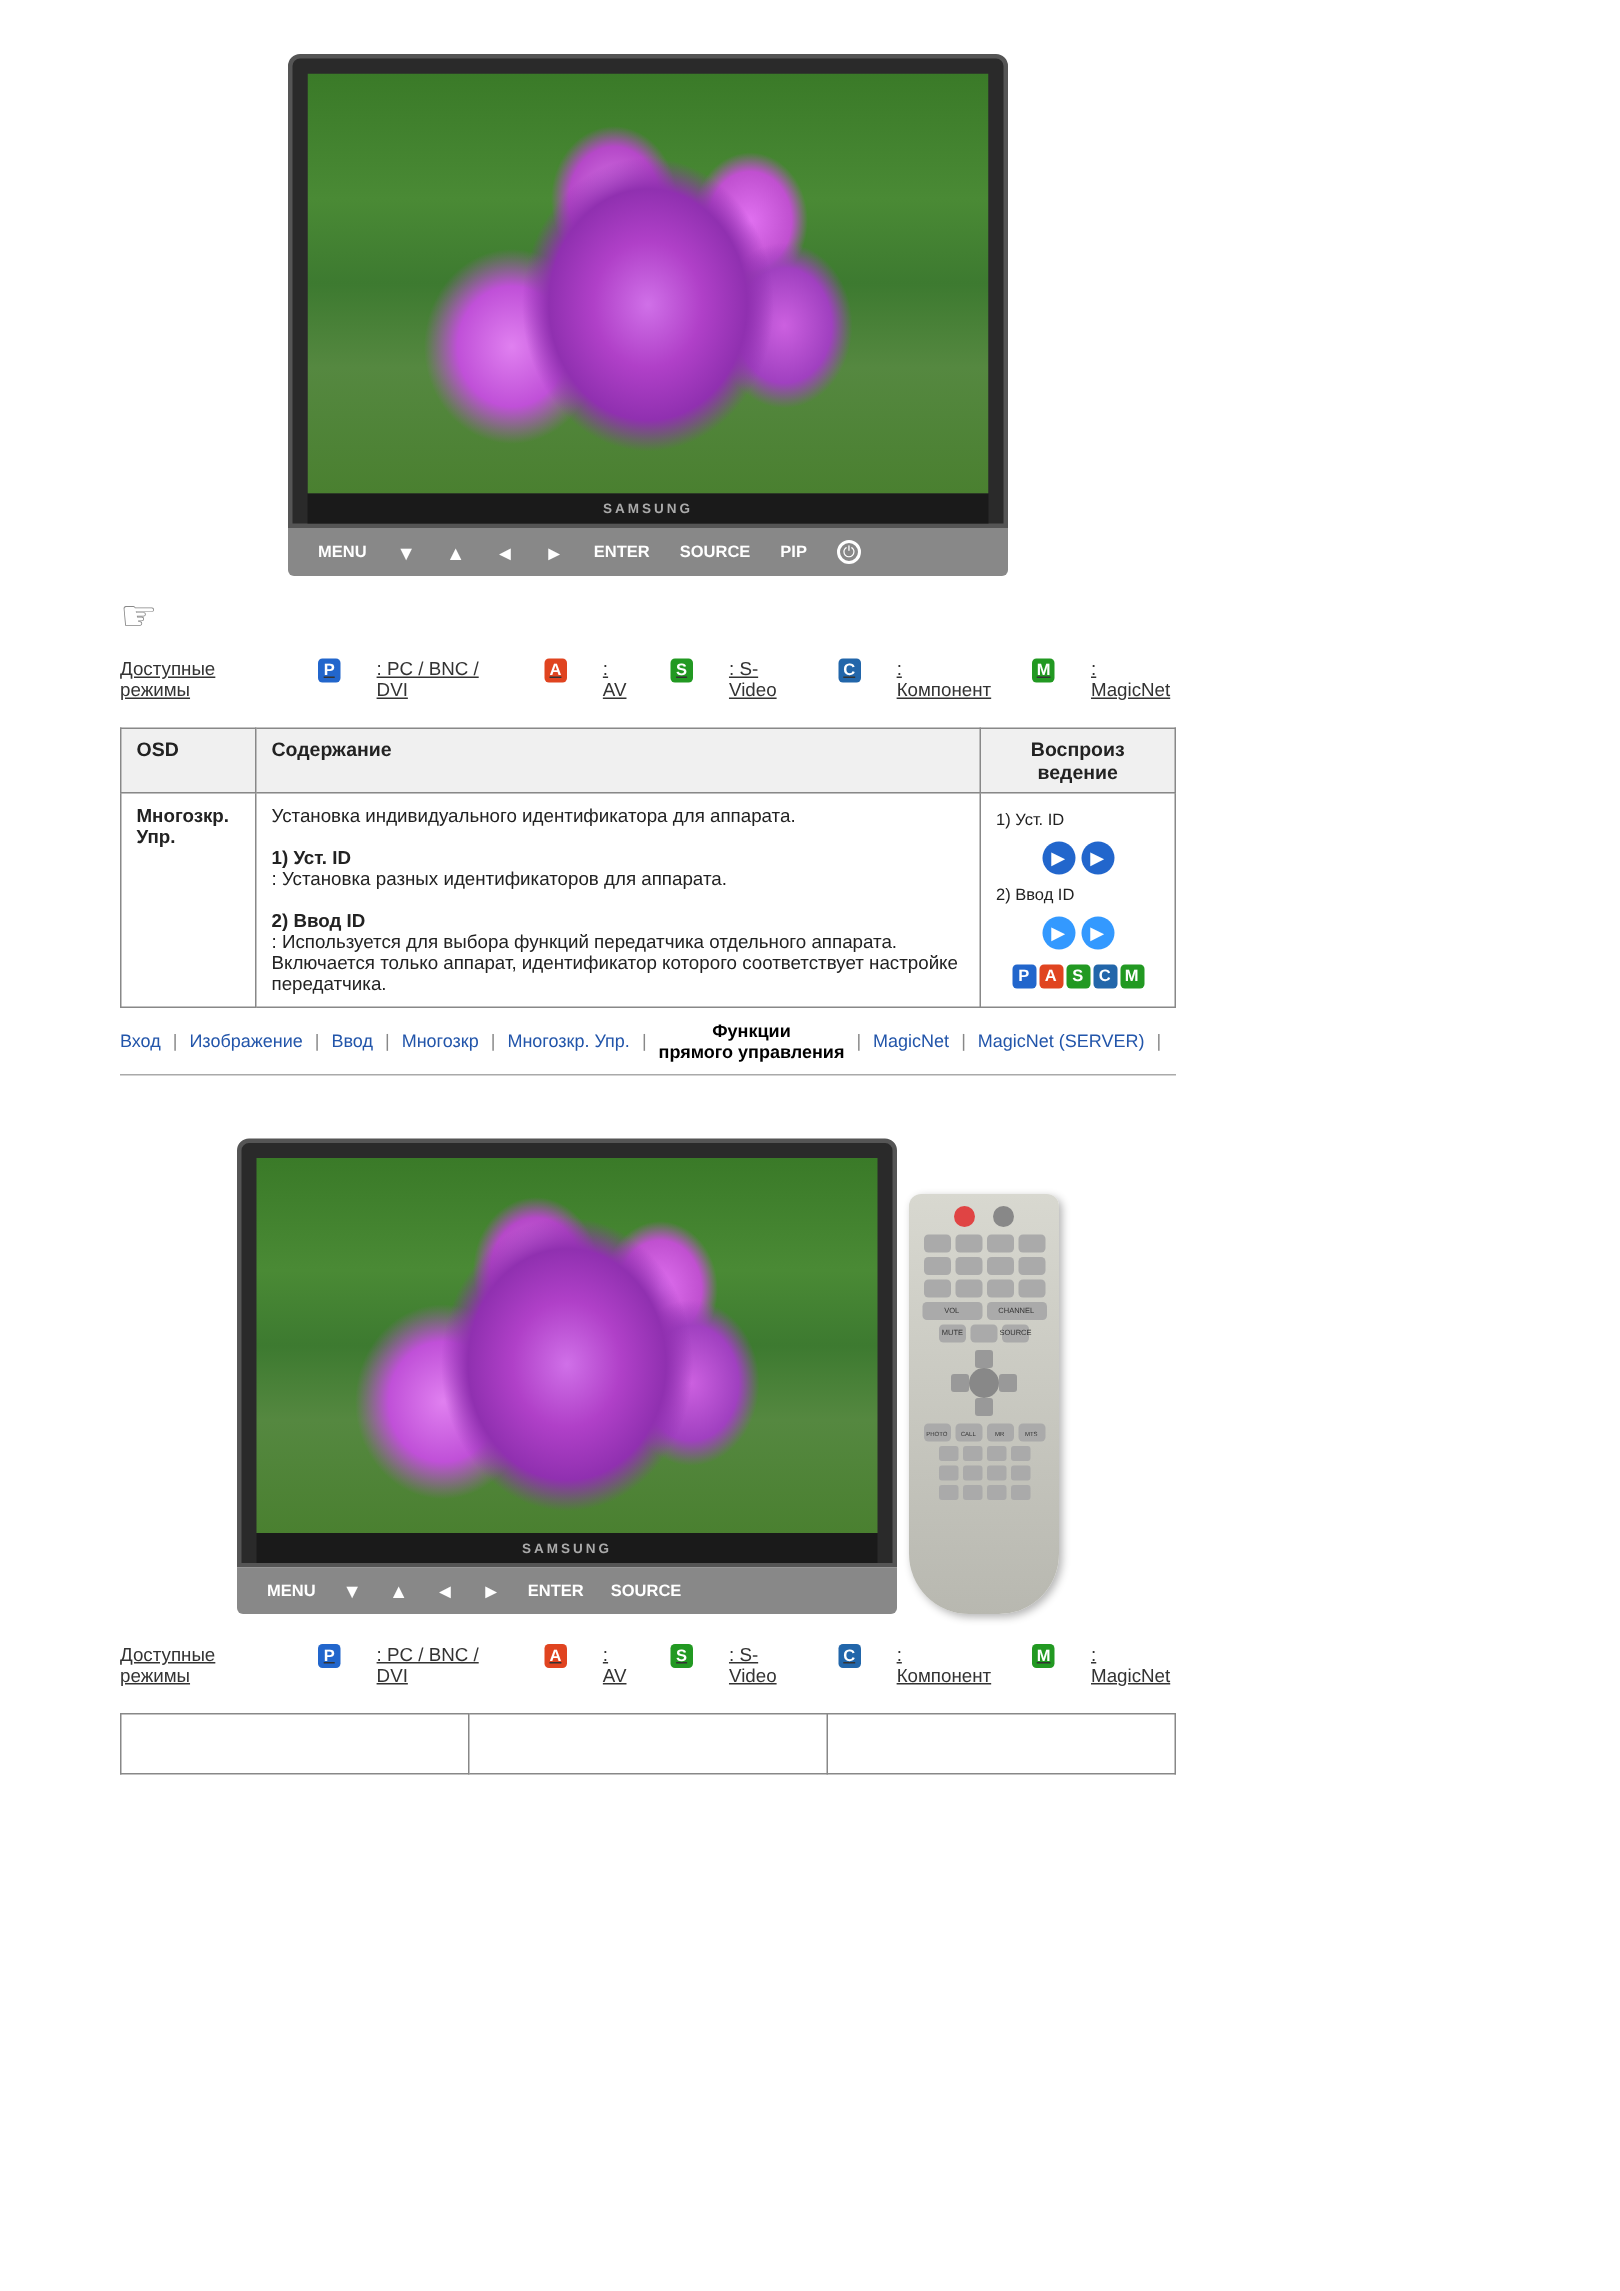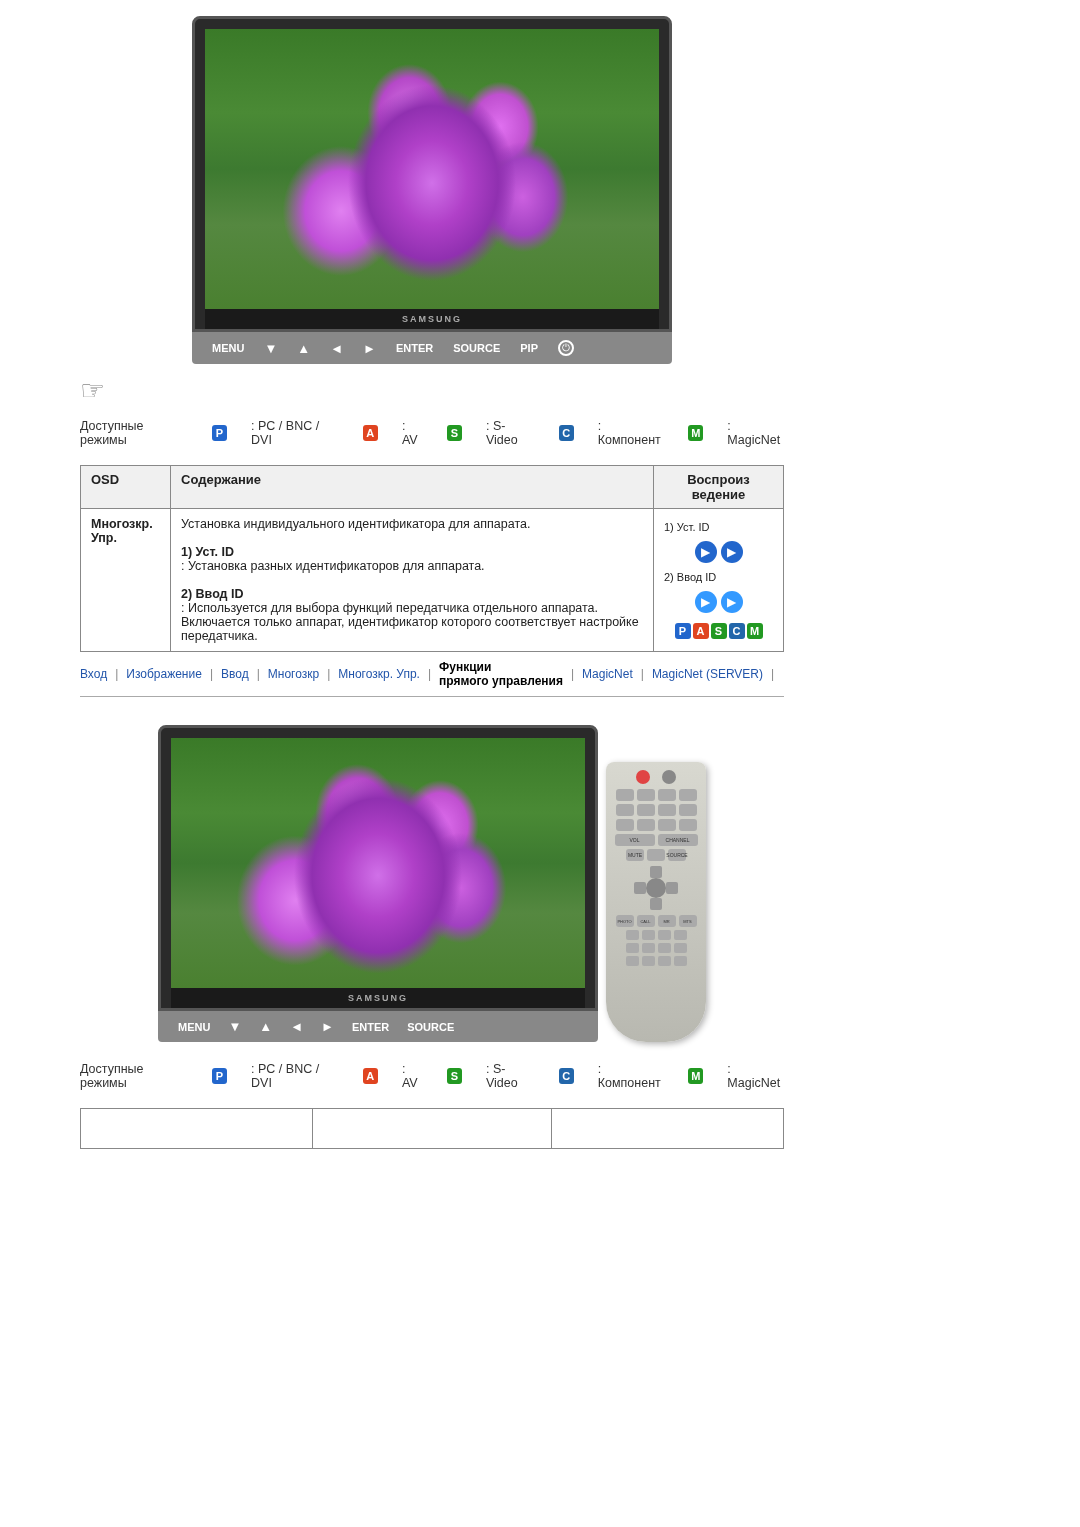--- a/index.html
+++ b/index.html
@@ -7,21 +7,21 @@
       background: #ffffff;
       font-family: Arial, sans-serif;
       font-size: 13px;
       color: #222;
       width: 1080px;
       min-height: 1527px;
     }
 
     .page-wrapper {
       width: 864px;
-      padding: 16px 80px;
+      padding: 36px 80px;
     }
 
     
     .monitor-section {
       display: flex;
       flex-direction: column;
       align-items: center;
       margin-bottom: 10px;
     }
 
@@ -106,25 +106,25 @@
     
     .hand-icon {
       margin: 8px 0 12px 0;
       font-size: 28px;
       color: #888;
     }
 
     
     .modes-line {
       display: flex;
-      align-items: center;
       gap: 24px;
       margin: 10px 0 18px 0;
       font-size: 12.5px;
       color: #333;
+      text-decoration: underline;
     }
 
     .mode-badge {
       display: inline-flex;
       align-items: center;
       justify-content: center;
       width: 16px;
       height: 16px;
       border-radius: 3px;
       color: #fff;
@@ -205,25 +205,25 @@
 
     
     .nav-breadcrumb {
       display: flex;
       align-items: center;
       gap: 8px;
       font-size: 12px;
       color: #2255aa;
       padding: 8px 0;
       border-bottom: 1px solid #aaa;
-      margin-bottom: 28px;
+      margin-bottom: 42px;
     }
 
     .nav-item { cursor: pointer; }
-    .nav-item.active { color: #000; font-weight: bold; }
+    .nav-item.active { color: #000; font-weight: bold; text-align: center; }
     .nav-sep { color: #888; }
 
     
     .section-title {
       font-size: 20px;
       font-weight: bold;
       color: #111;
       margin-bottom: 24px;
     }
 

